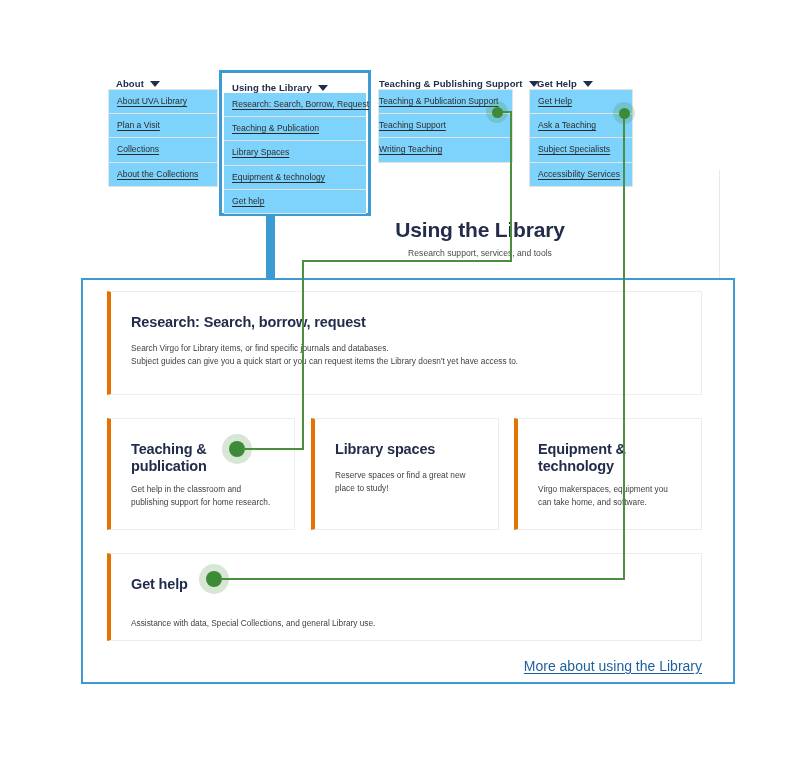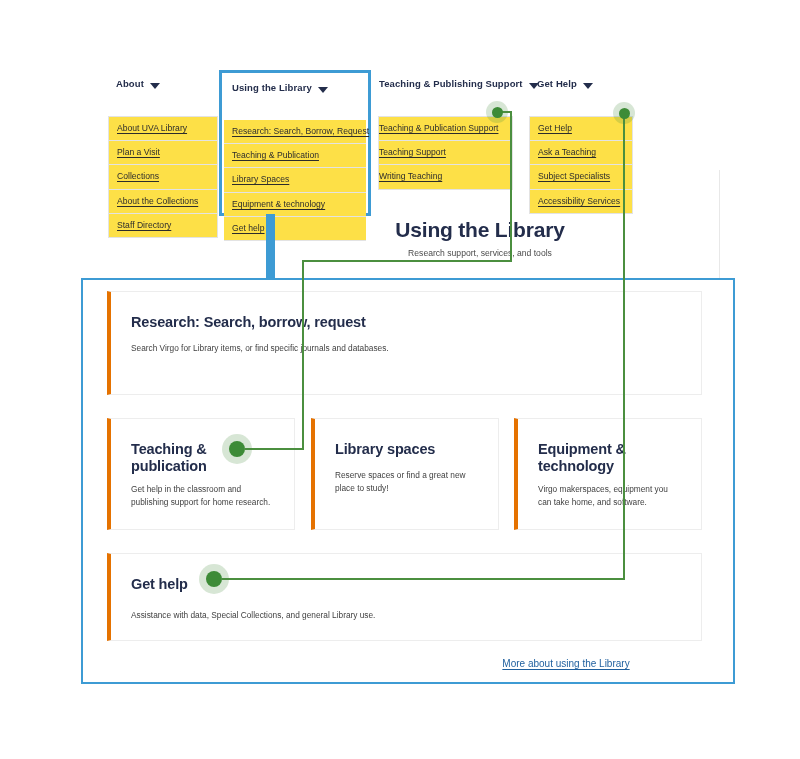--- a/index.html
+++ b/index.html
@@ -10,30 +10,30 @@
     -webkit-font-smoothing:antialiased;
     position:relative;overflow:hidden;
   }
   #stage{position:absolute;left:0;top:0;width:800px;height:759px;}
 
   
   .menu-col{position:absolute;}
   .menu-title{
     font-size:9.5px;font-weight:bold;color:#232d4b;
     letter-spacing:.1px;white-space:nowrap;
-    display:flex;align-items:flex-end;gap:6px;
-    margin:0 0 27px 8px;
+    display:flex;align-items:center;gap:6px;
+    margin:0 0 0 8px;
   }
   .caret{
     width:0;height:0;border-left:5px solid transparent;
     border-right:5px solid transparent;border-top:6px solid #232d4b;
     display:inline-block;
   }
   .menu-list{
-    border:1px solid #e3e3e3;border-bottom:none;background:#fde047;
+    border:1px solid #e3e3e3;border-bottom:none;background:#7dd3fc;
     box-sizing:border-box;
   }
   .menu-item{
     border-bottom:1px solid #e3e3e3;
     padding:6px 8px 6px 8px;
     font-size:8.6px;color:#2c2c2c;
     white-space:nowrap;
     line-height:1.3;
   }
   .menu-item span{ text-decoration:underline; text-underline-offset:2px;}
@@ -71,22 +71,22 @@
     margin:0;line-height:1.18;letter-spacing:-.15px;
   }
   .card-body{
     font-size:8.3px;color:#3f3f3f;line-height:1.55;margin:11px 0 0 0;
   }
   .card-inner{padding:22px 20px 0 20px;}
   .title-row{display:flex;align-items:center;gap:10px;}
 
   
   .more-link{
-    position:absolute;left:430px;top:658px;width:272px;text-align:center;
-    font-size:10px;color:#1f5f9e;text-decoration:underline;text-underline-offset:2px;
+    position:absolute;left:430px;top:658px;width:272px;text-align:right;
+    font-size:14px;color:#1f5f9e;text-decoration:underline;text-underline-offset:2px;
   }
 
   
   .seg{position:absolute;background:#4b8f3f;}
   .seg-blue{position:absolute;background:#3d9bd4;}
   .dot{
     position:absolute;width:30px;height:30px;border-radius:50%;
     background:rgba(75,143,63,.22);
     display:flex;align-items:center;justify-content:center;
   }
@@ -104,21 +104,20 @@
   <div class="menu-col" style="left:108px;top:78px;width:110px;">
     <div class="menu-title">
       <span>About</span>
       <i class="caret"></i>
     </div>
     <div class="menu-list">
       <div class="menu-item"><span>About UVA Library</span></div>
       <div class="menu-item"><span>Plan a Visit</span></div>
       <div class="menu-item"><span>Collections</span></div>
       <div class="menu-item"><span>About the Collections</span></div>
-      <div class="menu-item"><span>Staff Directory</span></div>
     </div>
   </div>
 
   <div class="menu-col boxed" style="left:219px;top:70px;width:152px;height:146px;">
     <div class="menu-title">
       <span>Using the Library</span>
       <i class="caret"></i>
     </div>
     <div class="menu-list" style="border:none;">
       <div class="menu-item"><span>Research: Search, Borrow, Request</span></div>
@@ -161,20 +160,21 @@
 
   <div class="faint-vline"></div>
 
   <div class="blue-box"></div>
 
   <div class="card" style="left:107px;top:291px;width:595px;height:104px;">
     <div class="card-inner">
       <div class="card-title">Research: Search, borrow, request</div>
       <div class="card-body">
         <div>Search Virgo for Library items, or find specific journals and databases.</div>
+        <div>Subject guides can give you a quick start or you can request items the Library doesn't yet have access to.</div>
       </div>
     </div>
   </div>
 
   <div class="card" style="left:107px;top:418px;width:188px;height:112px;">
     <div class="card-inner">
       <div class="title-row">
         <div class="card-title" style="max-width:92px;">Teaching &amp; publication</div>
       </div>
       <div class="card-body" style="margin-top:8px;">
@@ -202,21 +202,21 @@
         <div>can take home, and software.</div>
       </div>
     </div>
   </div>
 
   <div class="card" style="left:107px;top:553px;width:595px;height:88px;">
     <div class="card-inner">
       <div class="title-row">
         <div class="card-title">Get help</div>
       </div>
-      <div class="card-body" style="margin-top:16px;">
+      <div class="card-body" style="margin-top:24px;">
         <div>Assistance with data, Special Collections, and general Library use.</div>
       </div>
     </div>
   </div>
 
   <a class="more-link" href="#">More about using the Library</a>
 
   <div class="seg-blue" style="left:266px;top:214px;width:9px;height:66px;"></div>
 
   <div class="seg" style="left:497px;top:111px;width:15px;height:2px;"></div>

